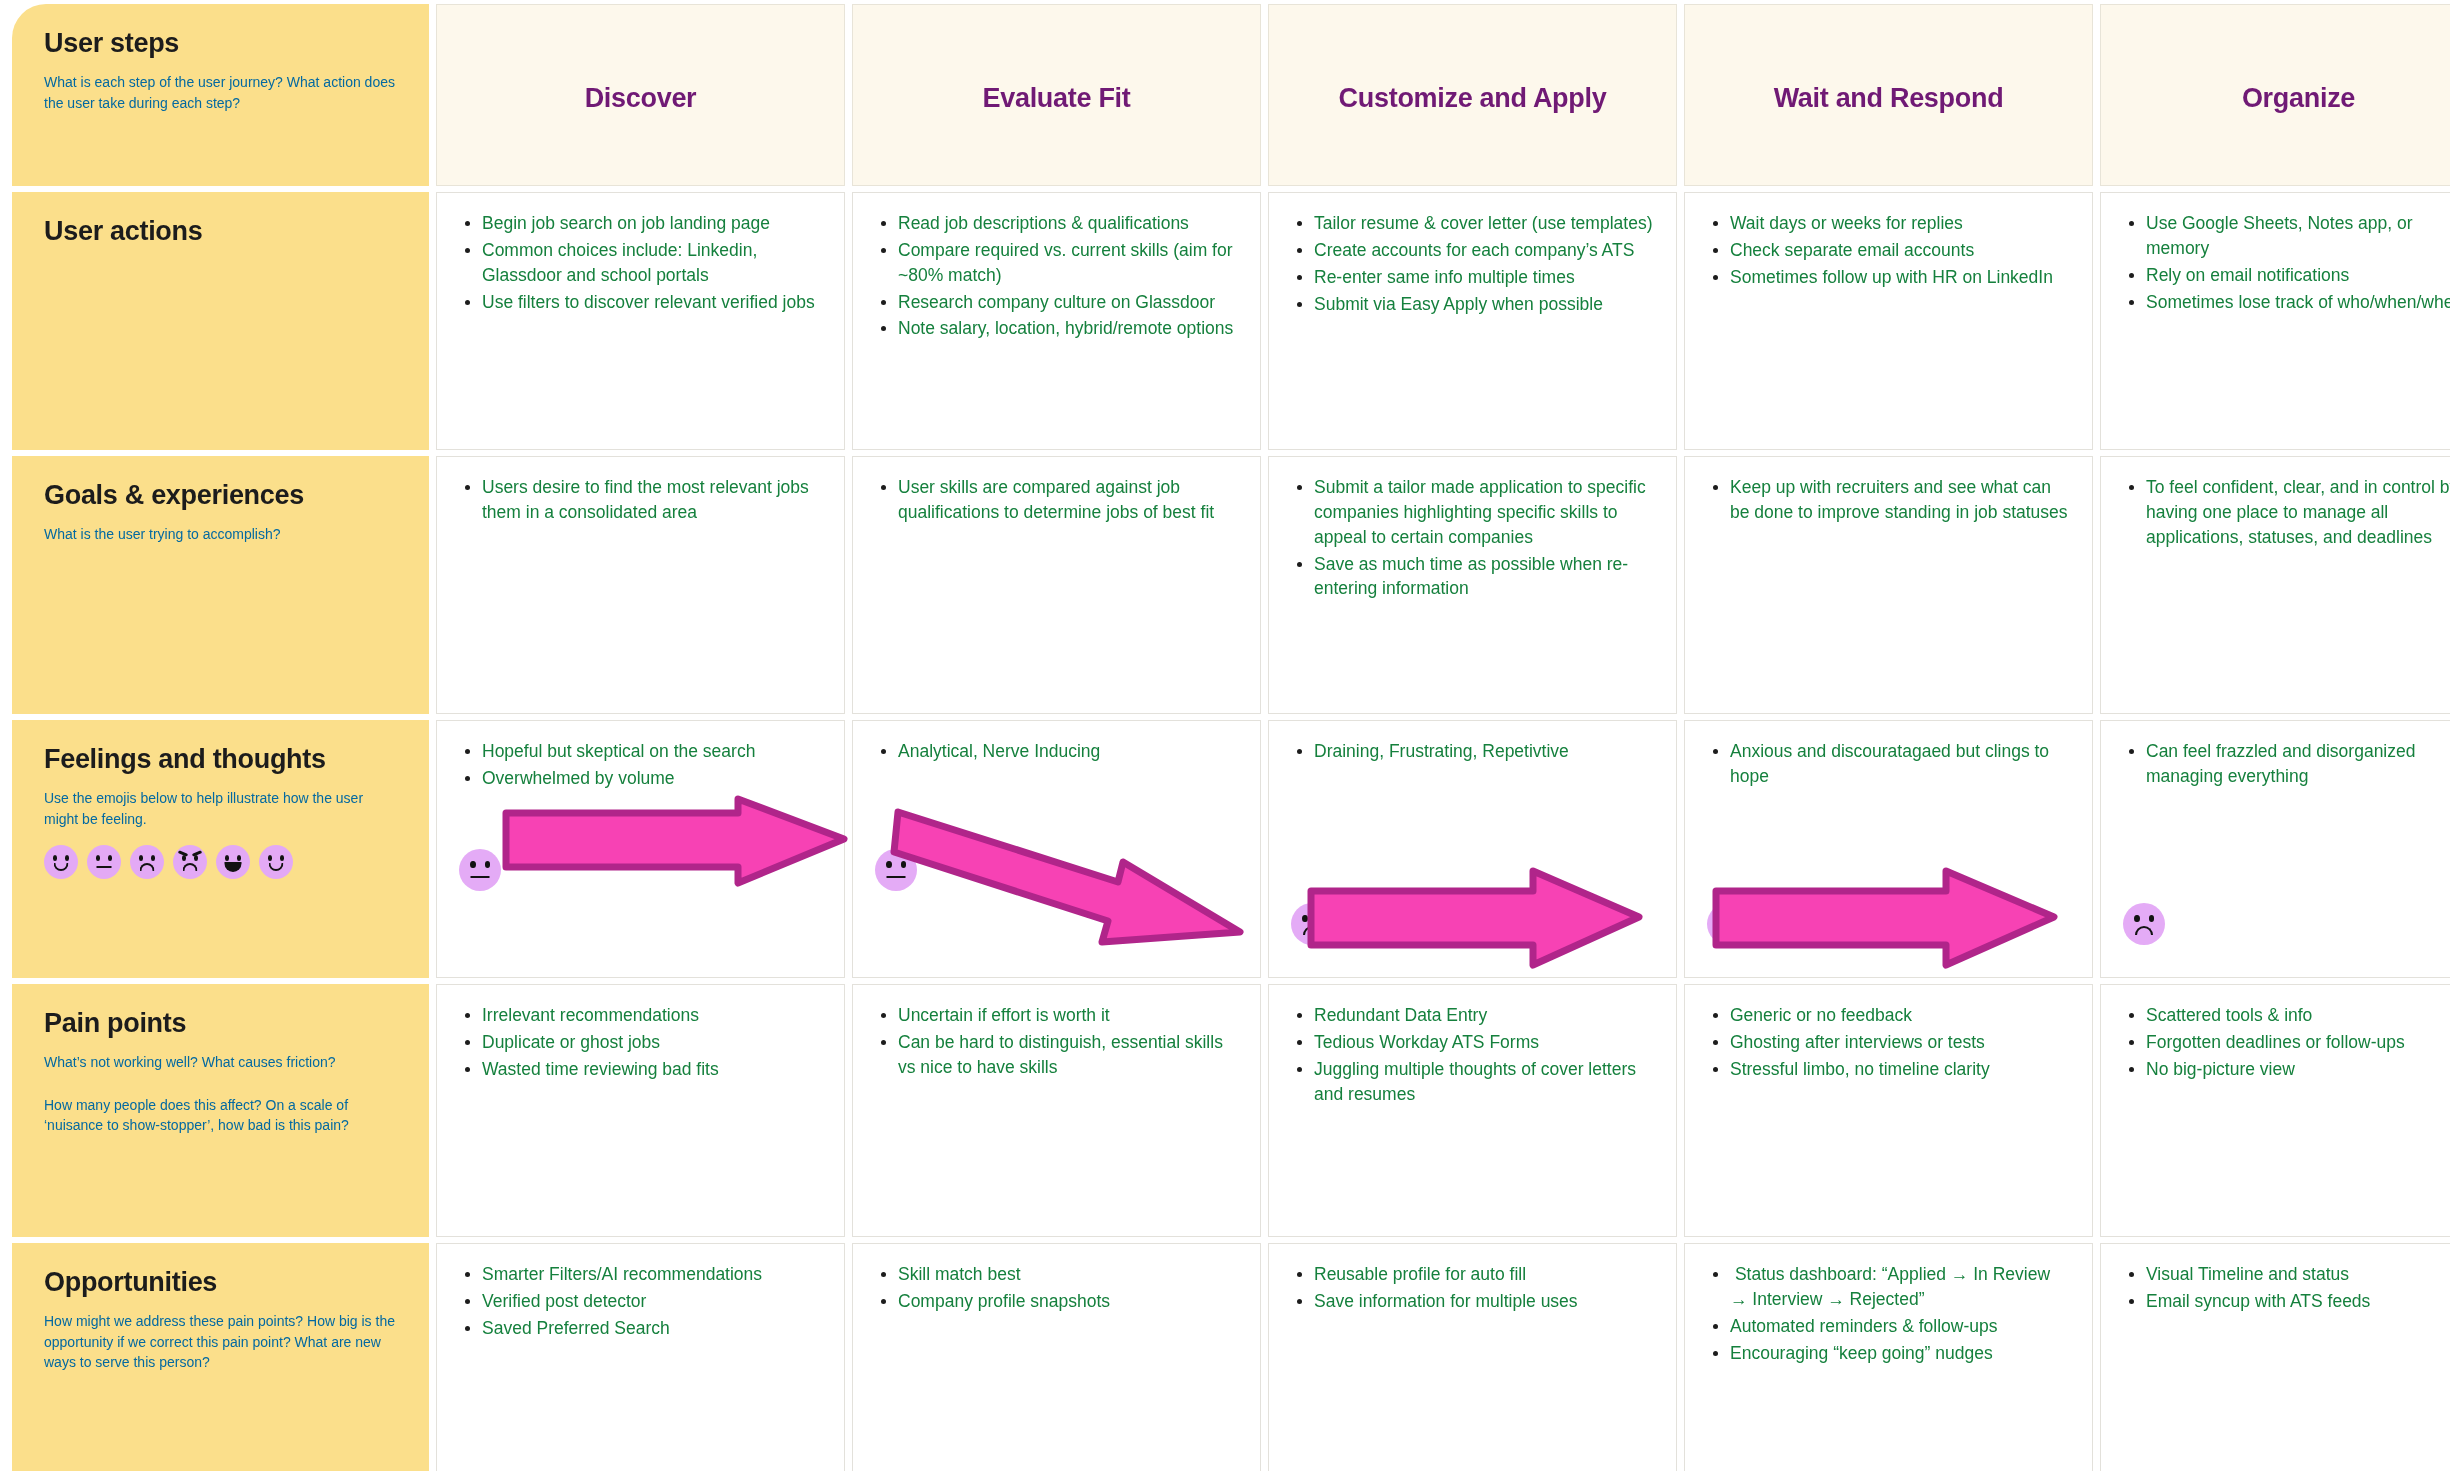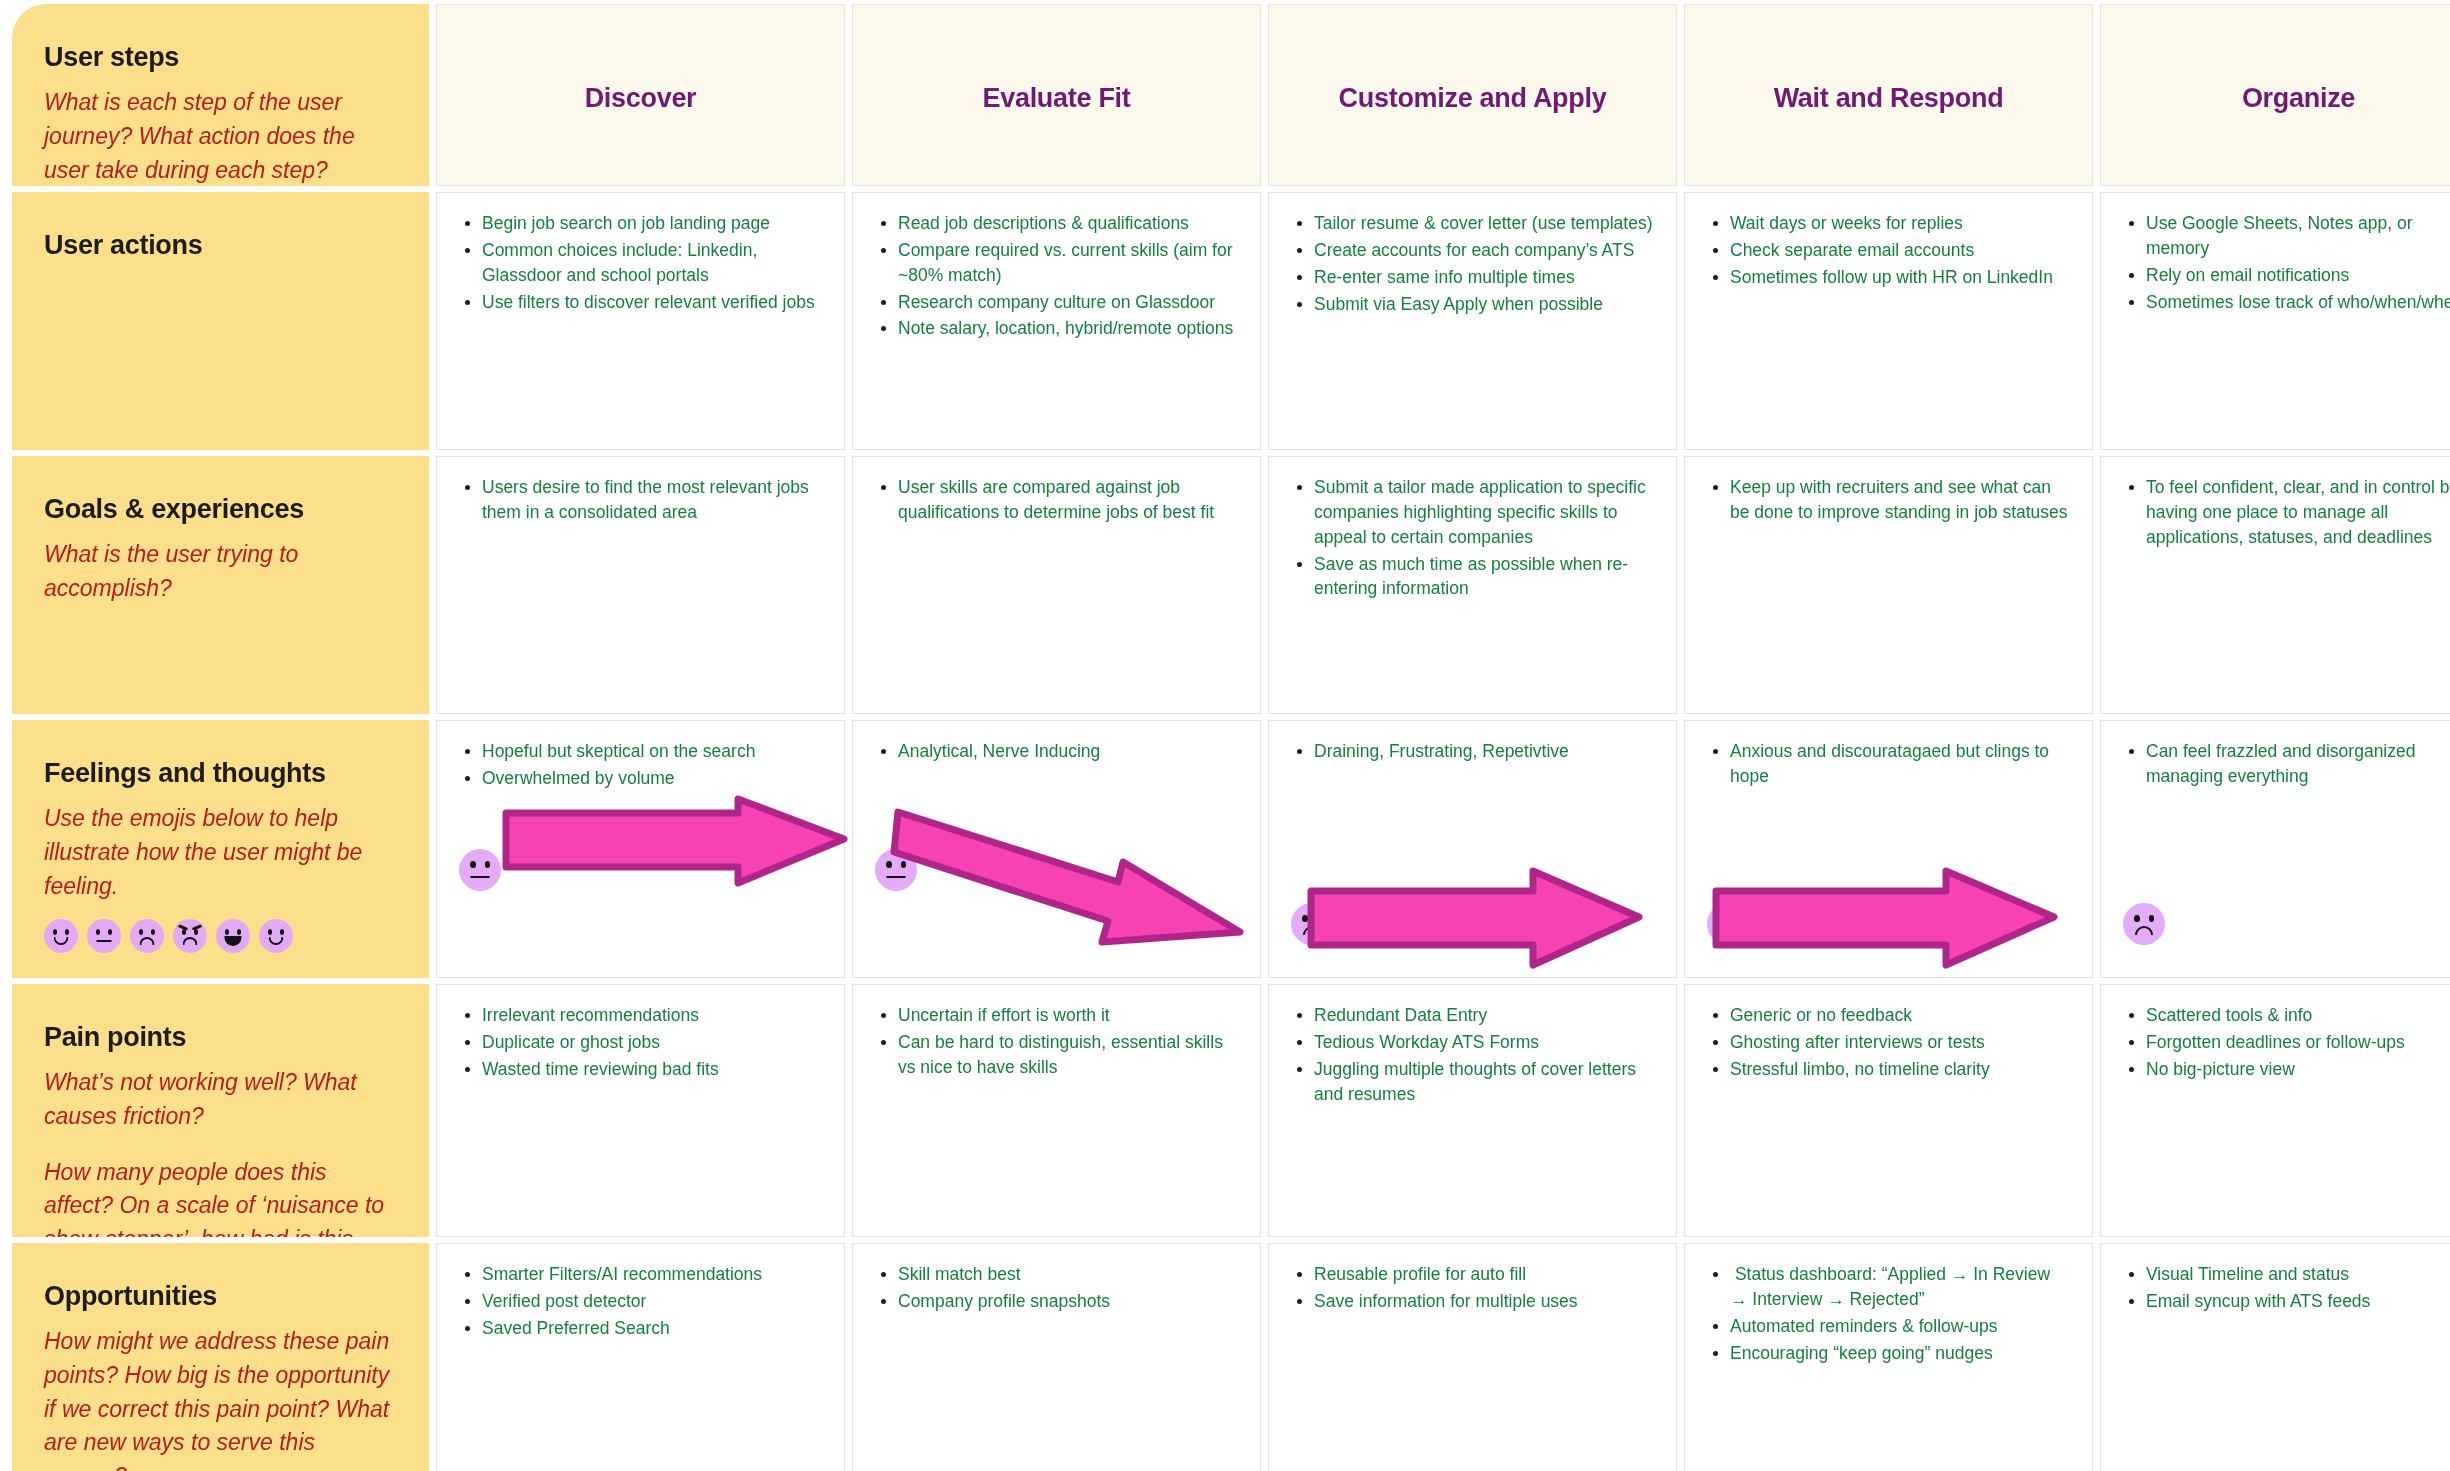--- a/index.html
+++ b/index.html
@@ -42,26 +42,24 @@
   }
   .label-cell.first { border-top-left-radius: 34px; }
   .label-cell.last  { border-bottom-left-radius: 34px; }
 
   .label-title {
     font-size: 27px;
     font-weight: bold;
     color: #1c1c1c;
     letter-spacing: -0.3px;
     margin-bottom: 13px;
-    margin-top: 14px;
   }
   .label-sub {
-    font-size: 23px;
-    font-style: italic;
-    color: #b91c1c;
+    font-size: 14px;
+    color: #0369a1;
     line-height: 1.47;
   }
   .label-sub + .label-sub { margin-top: 22px; }
 
   
   .stage-cell {
     background: #fdf8ec;
     border: 1px solid #e8e4d8;
     display: flex;
     align-items: center;

